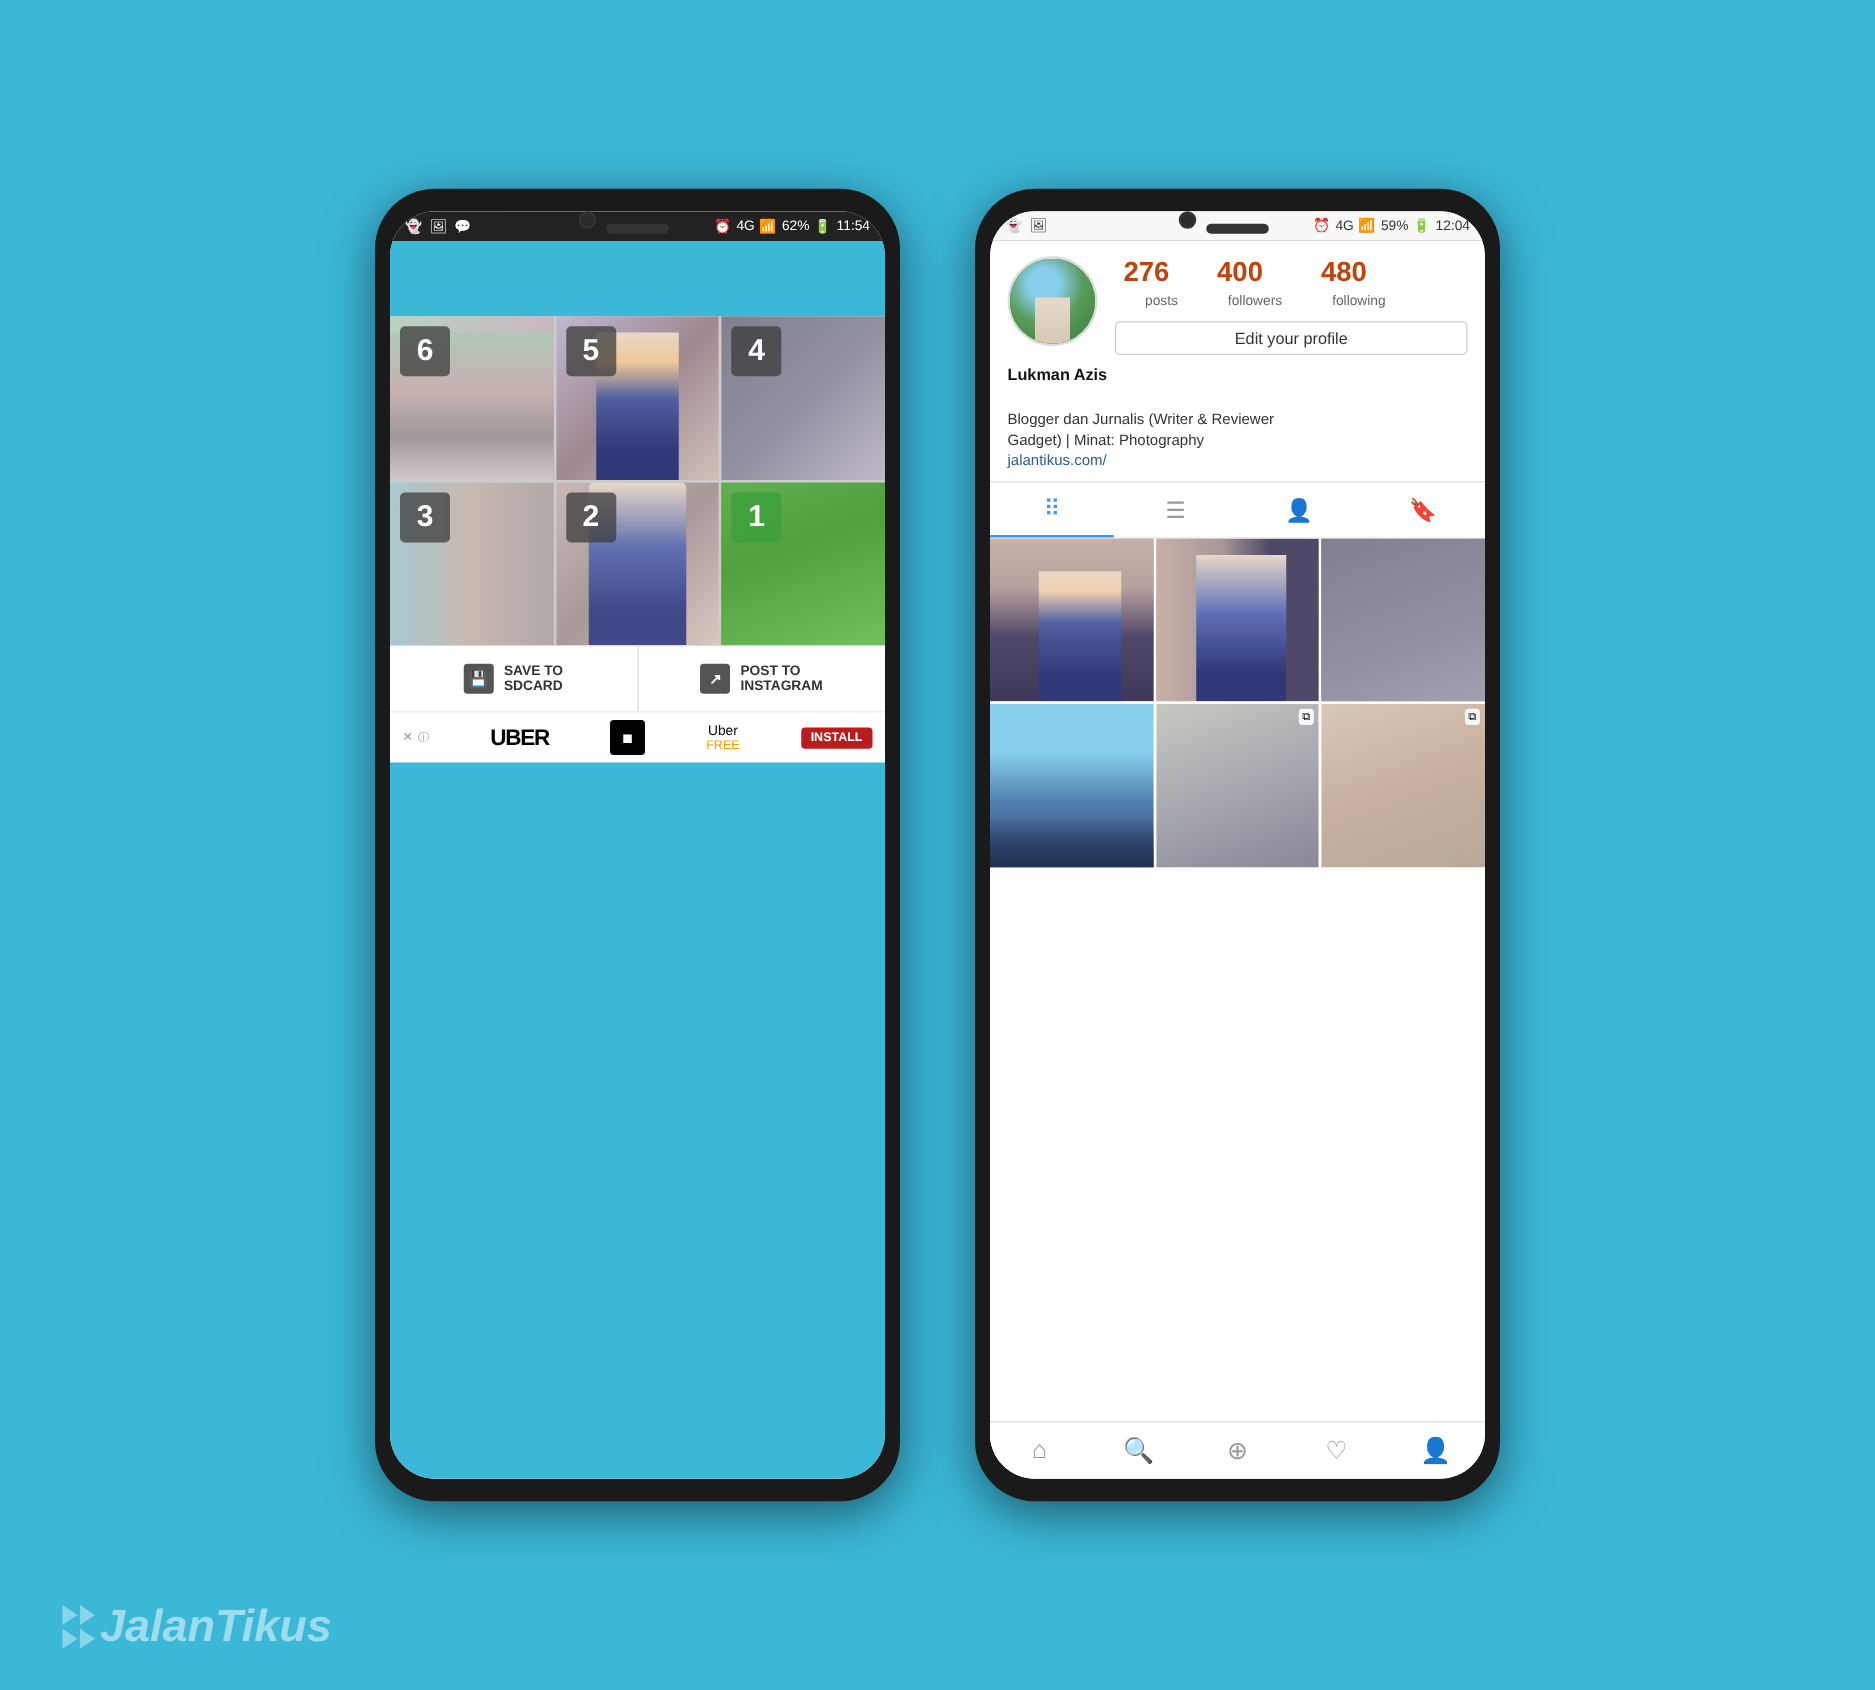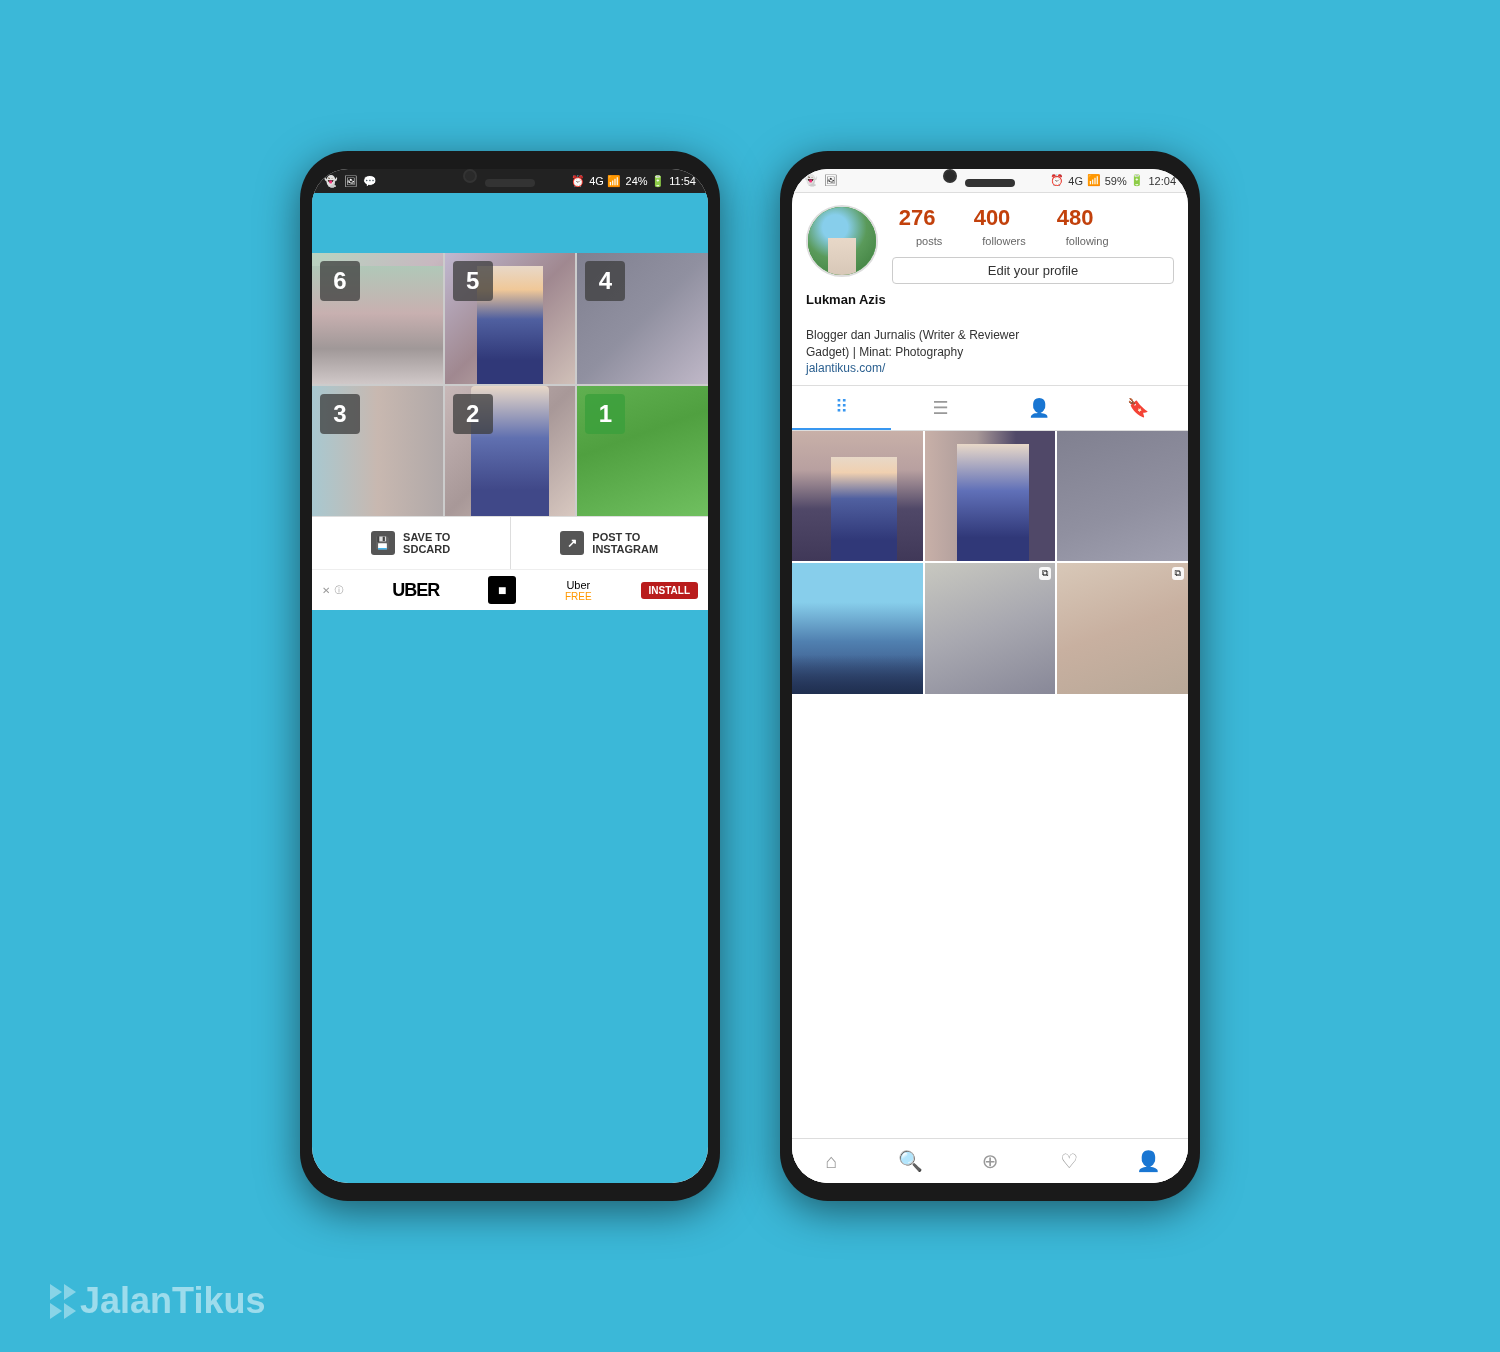--- a/index.html
+++ b/index.html
@@ -449,20 +449,21 @@
       left: 50px;
       display: flex;
       align-items: center;
       gap: 6px;
     }
 
     .brand-text {
       font-size: 36px;
       font-weight: bold;
       color: rgba(255,255,255,0.35);
+      font-style: italic;
     }
 
     .brand-text span {
       color: rgba(255,255,255,0.5);
     }
 
   </style>
 </head>
 <body>
 
@@ -474,21 +475,21 @@
       <div class="status-bar">
         <div class="status-left">
           <span>👻</span>
           <span>🖼</span>
           <span>💬</span>
         </div>
         <div class="status-right">
           <span>⏰</span>
           <span>4G</span>
           <span>📶</span>
-          <span>24%</span>
+          <span>62%</span>
           <span>🔋</span>
           <span>11:54</span>
         </div>
       </div>
 
       <div class="app-screen-left">
 
         <div style="height:60px; background:#3bb8d8; flex-shrink:0;"></div>
 
         <div class="grid-container">

